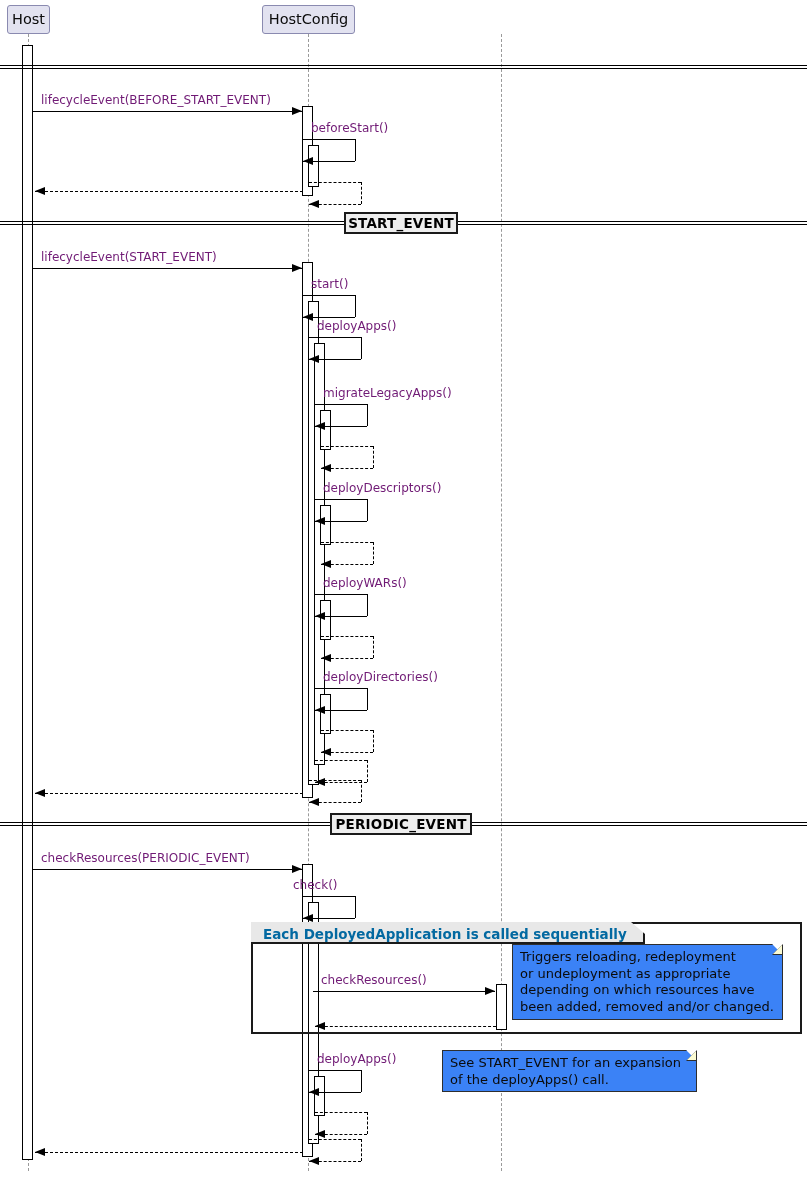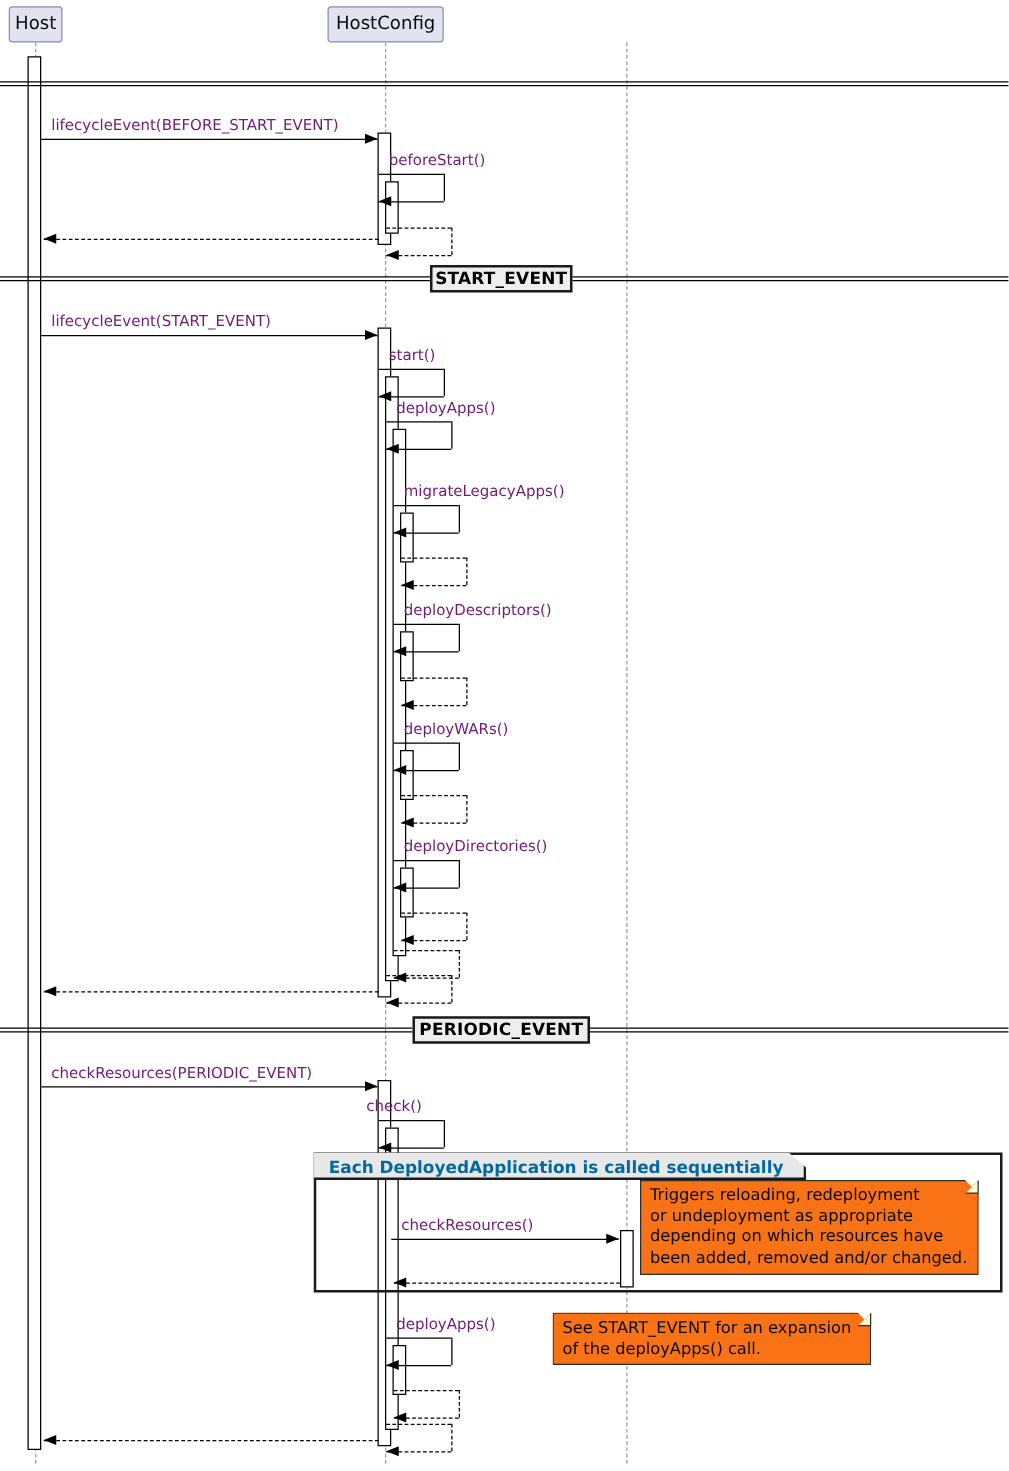--- a/index.html
+++ b/index.html
@@ -47,21 +47,21 @@
   
   .frame{position:absolute;box-sizing:border-box;border:2px solid #1A1A1A;background:transparent;}
   .frame-tab{position:absolute;box-sizing:border-box;
     background:#E8E8E8;border:2px solid #1A1A1A;border-top:none;border-left:none;
     font-size:13.5px;font-weight:bold;color:#0369a1;
     display:flex;align-items:flex-end;padding:0 10px 0 12px;white-space:nowrap;
     clip-path:polygon(0 0,calc(100% - 14px) 0,100% 55%,100% 100%,0 100%);}
 
   
   .note{position:absolute;box-sizing:border-box;
-    background:#f97316;border:1px solid #2E2E2E;
+    background:#3b82f6;border:1px solid #2E2E2E;
     font-size:13px;color:#0B0B0B;line-height:16.5px;
     padding:4px 7px;white-space:pre-line;
     clip-path:polygon(0 0,calc(100% - 11px) 0,100% 11px,100% 100%,0 100%);}
   .note-fold{position:absolute;width:0;height:0;
     border-left:11px solid transparent;border-bottom:11px solid #2E2E2E;}
   .note-fold-in{position:absolute;width:0;height:0;
     border-left:9px solid transparent;border-bottom:9px solid #FBFBD3;}
 </style>
 </head>
 <body>

